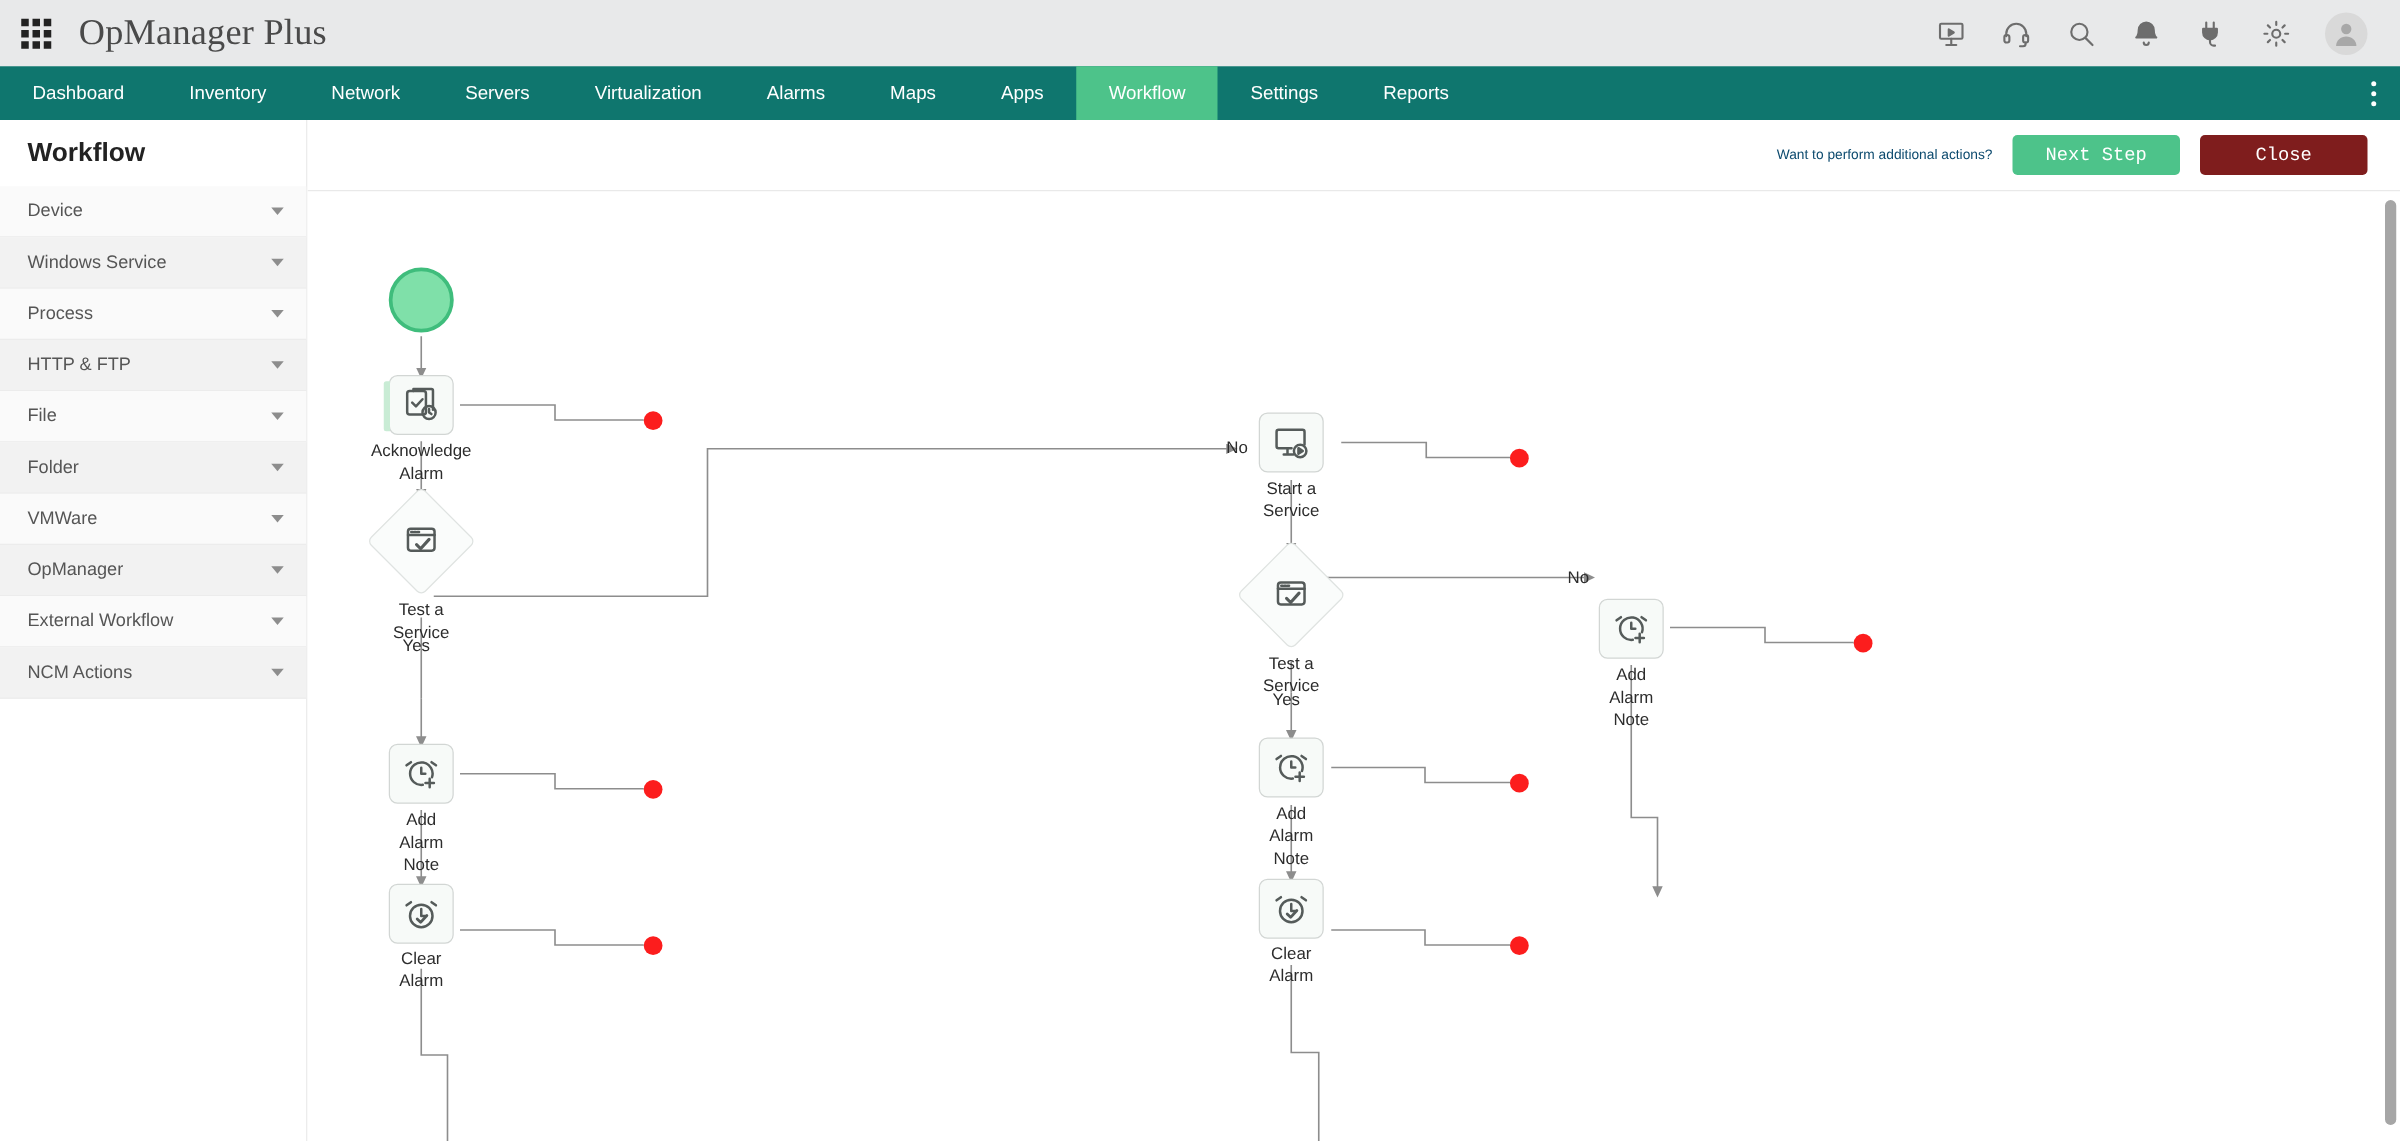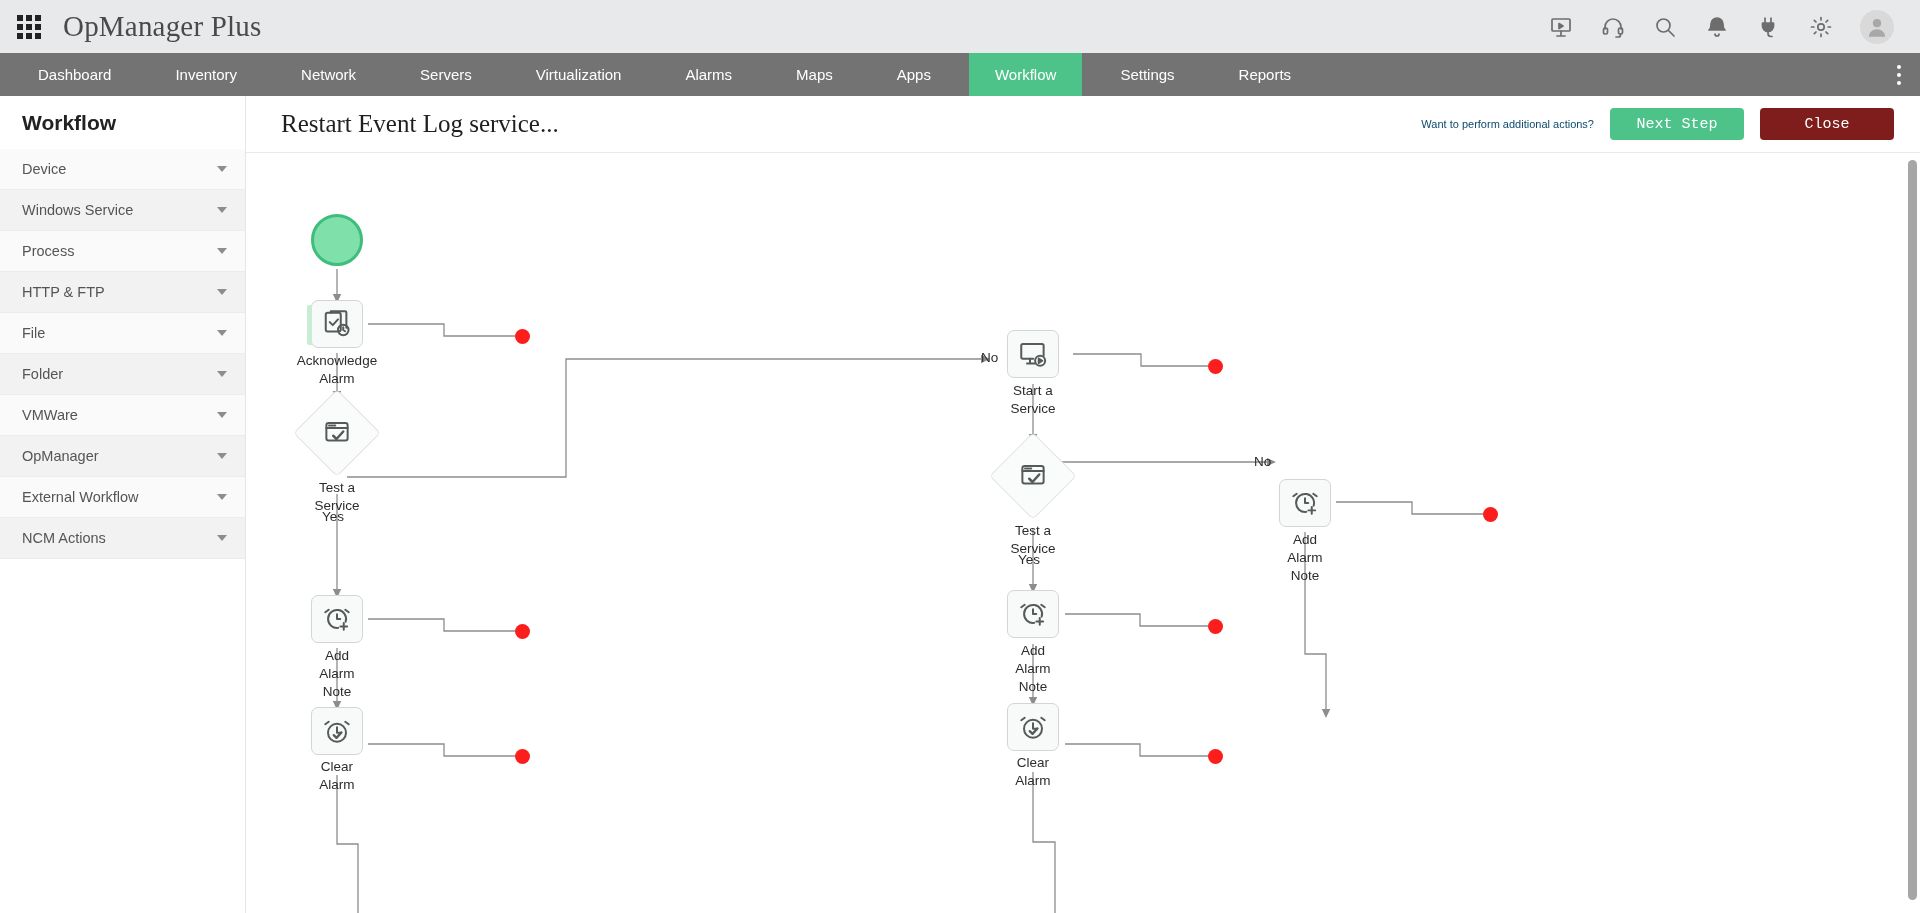--- a/index.html
+++ b/index.html
@@ -39,23 +39,21 @@
   #avatar-wrap {
     width: 34px; height: 34px; border-radius: 50%; background: #d9d9d9;
     display: flex; align-items: center; justify-content: center; overflow: hidden;
     cursor: pointer;
   }
   #avatar-wrap svg { width: 26px; height: 26px; fill: #a8a8a8; }
 
   
   #navbar {
     position: absolute; left: 0; top: 53px; width: 1920px; height: 43px;
-    background: #737373; display: flex; align-items: stretch;
-    padding-left: 12px;
-    gap: 12px;
+    background: #0f766e; display: flex; align-items: stretch;
   }
   .nav-item {
     display: flex; align-items: center; justify-content: center;
     padding: 0 26px; color: #ffffff; font-size: 15px; cursor: pointer;
     white-space: nowrap;
   }
   .nav-item.active { background: #4dc38a; }
   #nav-kebab {
     margin-left: auto; width: 42px; display: flex; flex-direction: column;
     align-items: center; justify-content: center; gap: 4px; cursor: pointer;
@@ -281,21 +279,20 @@
   </div>
   <div class="side-item">
     <span class="lbl">NCM Actions</span>
     <span class="caret"></span>
   </div>
 </div>
 
 <div id="main">
 
   <div id="main-head">
-    <div id="page-title">Restart Event Log service...</div>
     <div id="head-actions">
       <span id="addl-link">Want to perform additional actions?</span>
       <button class="btn" id="btn-next">Next Step</button>
       <button class="btn" id="btn-close">Close</button>
     </div>
   </div>
 
   <div id="canvas">
 
     <svg id="flow-svg" width="1674" height="800">

